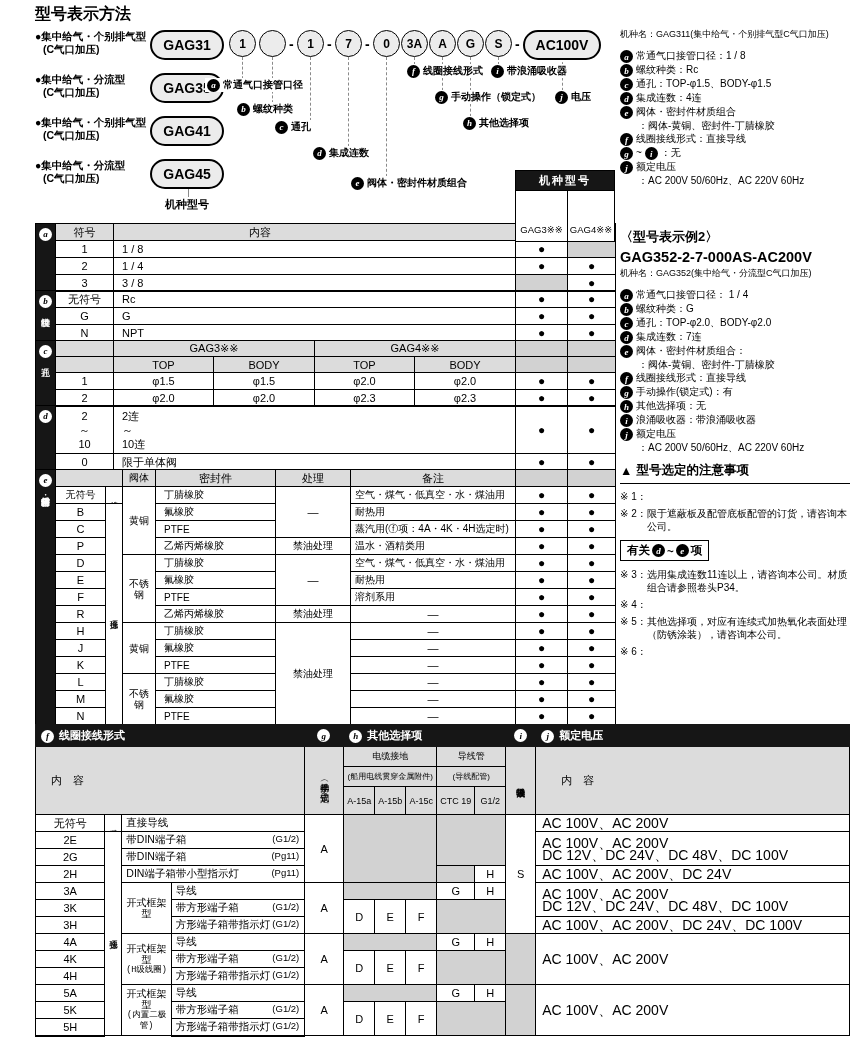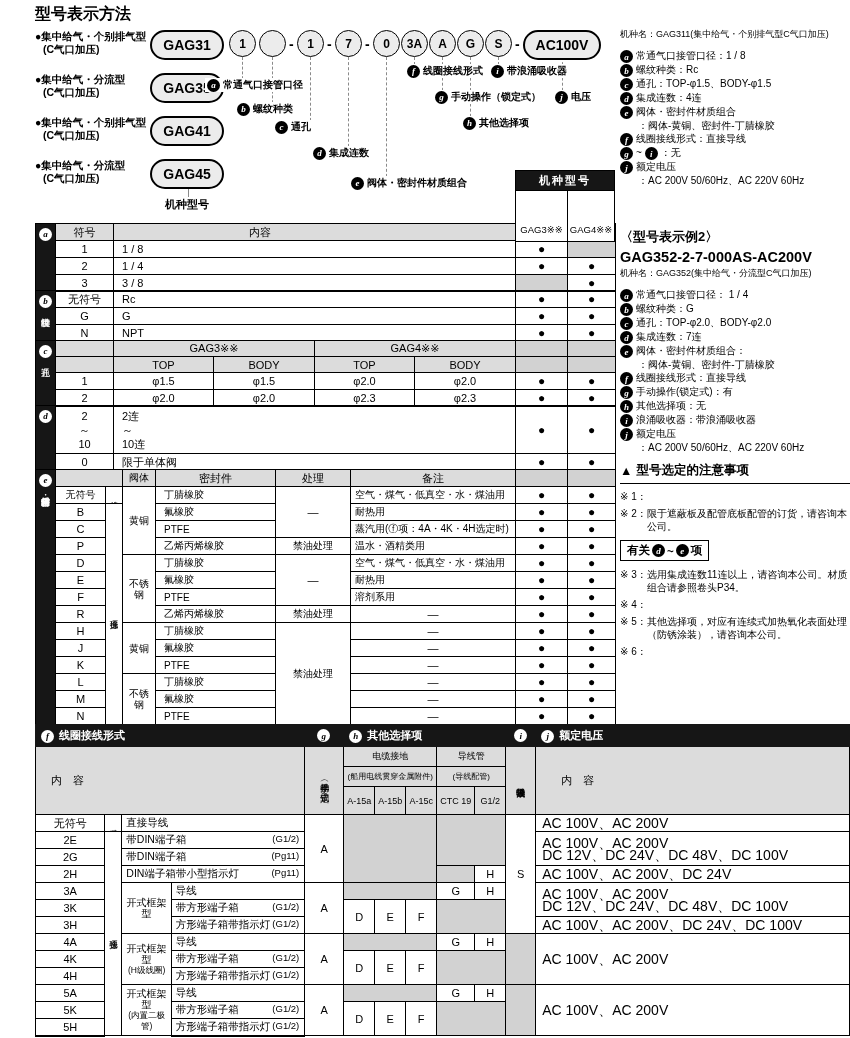--- a/index.html
+++ b/index.html
@@ -52,21 +52,21 @@
   .dotc{font-size:12px;line-height:1;}
   .pre{white-space:pre-line;line-height:14px;}
   .vert{writing-mode:vertical-rl;text-orientation:upright;letter-spacing:0;}
   .vsel{font-size:8.5px;line-height:9px;padding:0;}
   .vstd{font-size:7.5px;line-height:8px;padding:0;}
   .note-lft{text-align:left;padding-left:4px;font-size:10px;}
   .small{font-size:10px;}
   .desc{text-align:left;padding-left:4px;font-size:10.5px;}
   .desc .sz{float:right;font-size:9.5px;padding-right:2px;}
   .grp{font-size:10px;white-space:normal;line-height:11px;padding:0 2px;text-align:center;}
-  .grp .gsub{font-size:8.5px;}
+  .grp .gsub{font-size:8.5px;font-family:Liberation Mono, monospace;}
   .volt{text-align:left;padding-left:6px;font-size:14px;white-space:pre-line;line-height:12px;}
   .band{background:#161616;color:#fff;border-color:#161616;text-align:left;padding-left:5px;
         font-size:11px;font-weight:bold;}
   .band .cl{margin-right:5px;}
   .h8{font-size:8px;padding:0 1px;}
   .h9{font-size:9px;}
   .bb td{border-bottom:2px solid #000;}
 
   
   .panel{position:absolute;left:620px;width:230px;}

